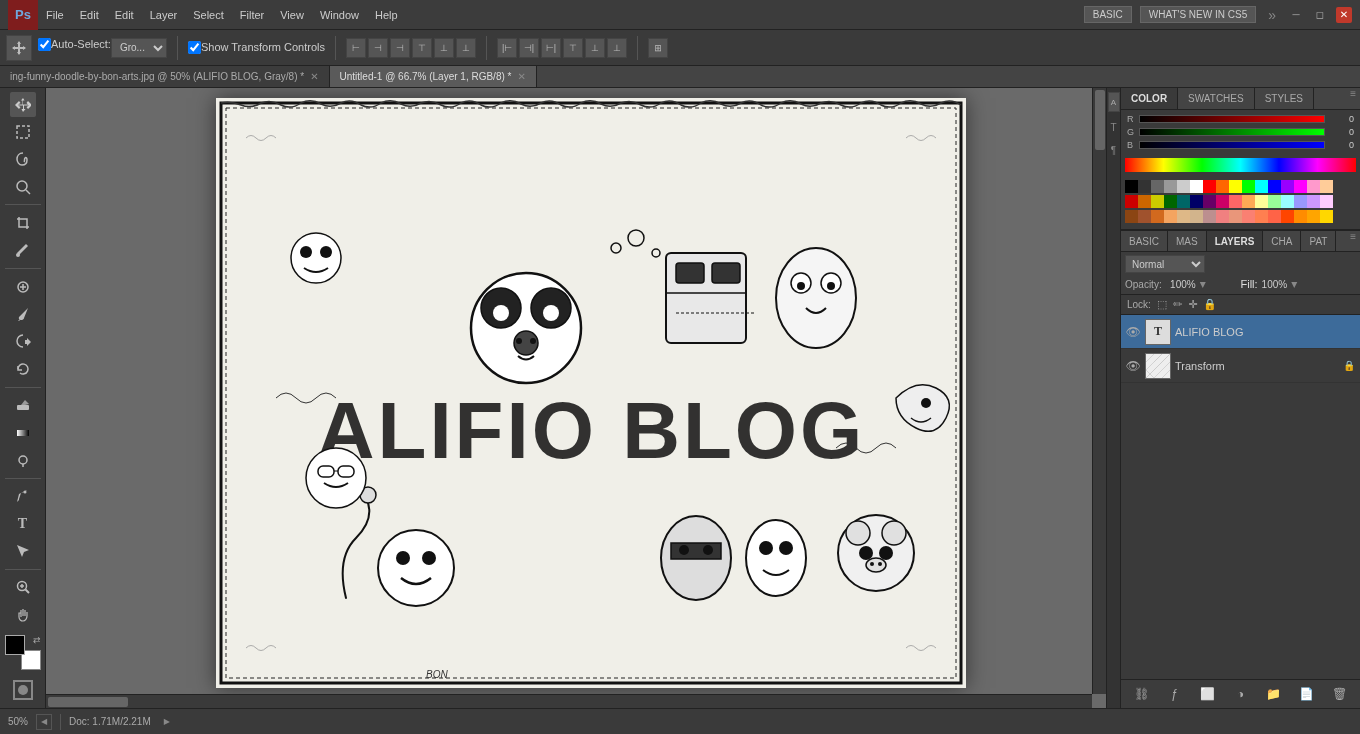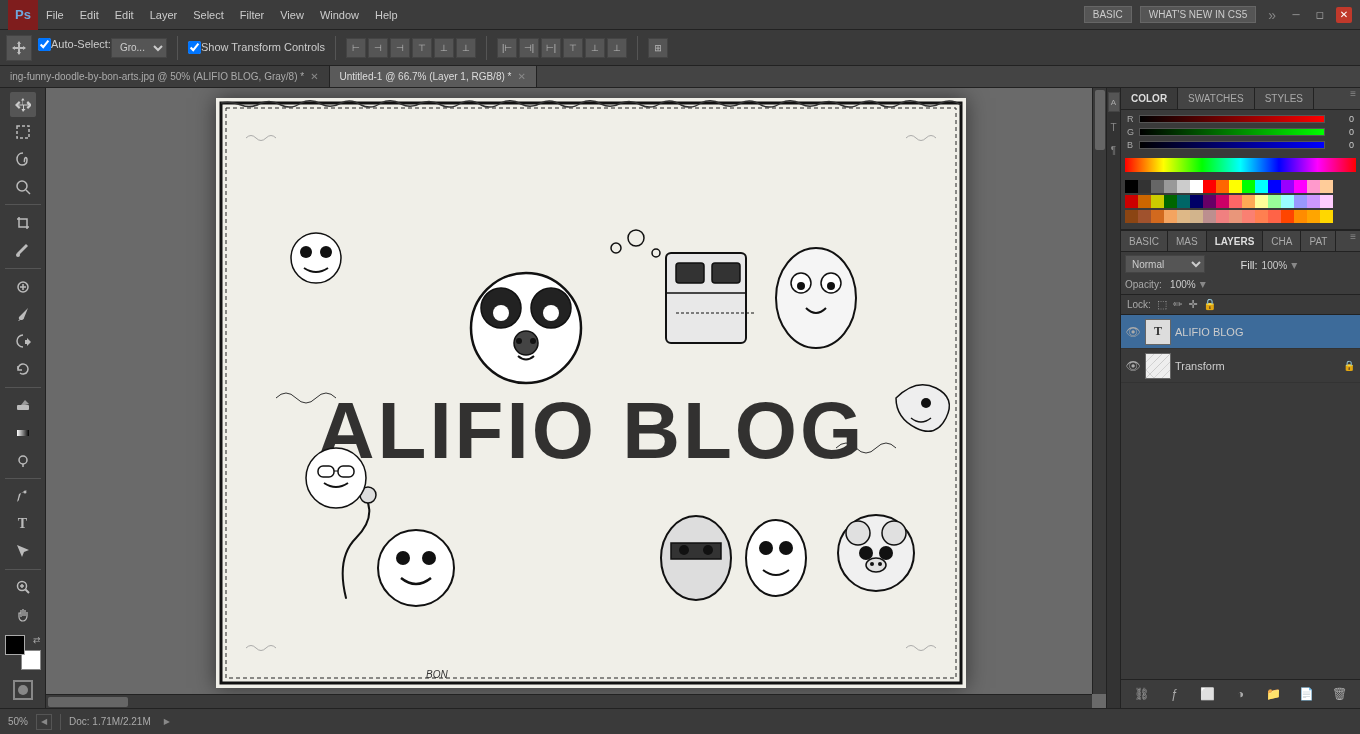--- a/index.html
+++ b/index.html
@@ -69,21 +69,21 @@
     .swatch { width: 13px; height: 13px; cursor: pointer; flex-shrink: 0; }
 
     
     #spectrum-bar { height: 14px; margin: 4px; background: linear-gradient(to right, #ff0000, #ffff00, #00ff00, #00ffff, #0000ff, #ff00ff, #ff0000); }
 
     
     #layers-panel { flex: 1; display: flex; flex-direction: column; overflow: hidden; }
     #layers-tabs { display: flex; background: #444; height: 22px; border-bottom: 1px solid #222; border-top: 1px solid #222; }
     .layers-tab { padding: 0 8px; height: 100%; display: flex; align-items: center; font-size: 10px; color: #aaa; cursor: pointer; border-right: 1px solid #222; }
     .layers-tab.active { background: #3a3a3a; color: #ddd; font-weight: bold; }
-    #layers-controls { display: flex; align-items: flex-start; padding: 3px 4px; background: #3c3c3c; border-bottom: 1px solid #222; }
+    #layers-controls { display: flex; align-items: flex-end; padding: 3px 4px; background: #3c3c3c; border-bottom: 1px solid #222; }
     .blend-select { background: #555; color: #ccc; border: 1px solid #444; font-size: 10px; height: 18px; padding: 0 2px; width: 80px; }
     .opacity-row { display: flex; align-items: center; gap: 4px; font-size: 10px; color: #aaa; }
     .opacity-val { color: #ccc; font-size: 10px; width: 30px; text-align: right; }
     #lock-row { display: flex; align-items: center; padding: 3px 6px; gap: 6px; border-bottom: 1px solid #222; font-size: 10px; color: #aaa; }
     .lock-icon { font-size: 11px; cursor: pointer; color: #aaa; }
     #layers-list { flex: 1; overflow-y: auto; }
     .layer-item { display: flex; align-items: center; height: 34px; padding: 0 4px; border-bottom: 1px solid #333; cursor: pointer; gap: 4px; }
     .layer-item.selected { background: #3d6b9a; }
     .layer-eye { width: 16px; height: 16px; display: flex; align-items: center; justify-content: center; font-size: 12px; cursor: pointer; color: #aaa; }
     .layer-thumb { width: 26px; height: 26px; border: 1px solid #666; flex-shrink: 0; display: flex; align-items: center; justify-content: center; }

